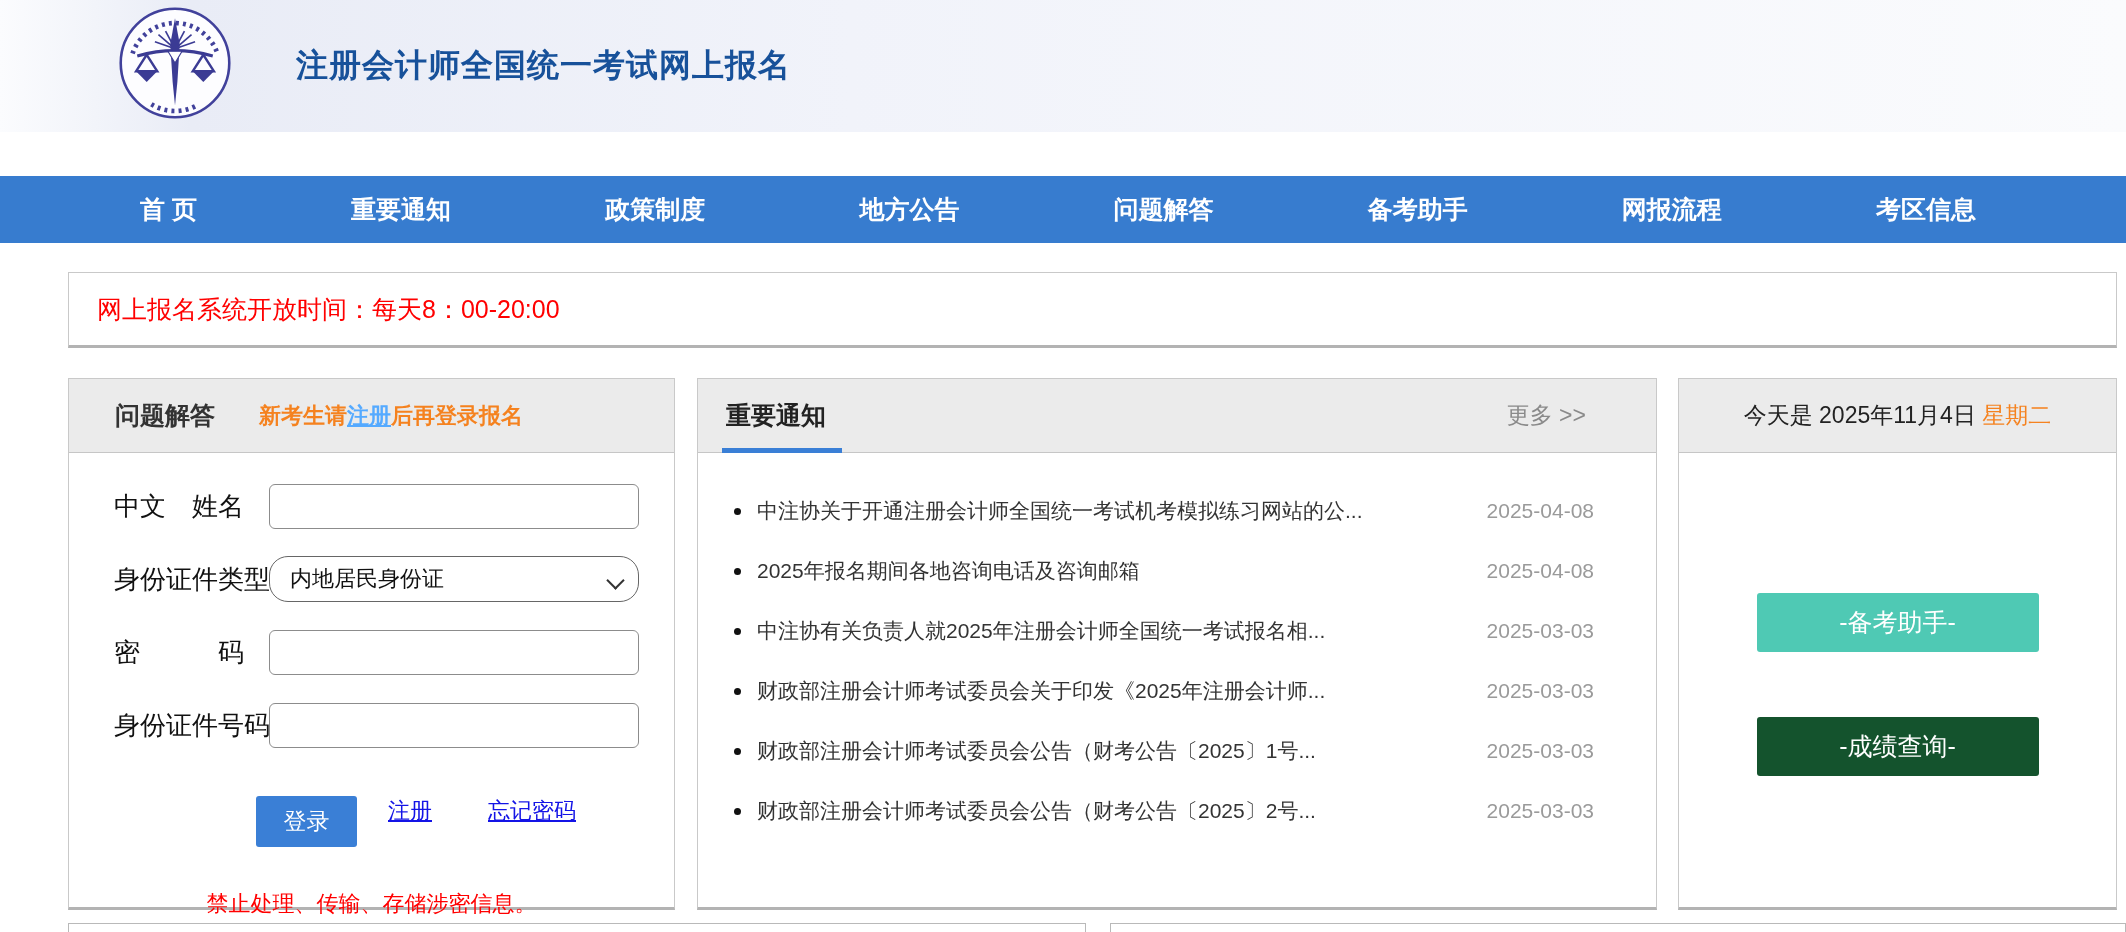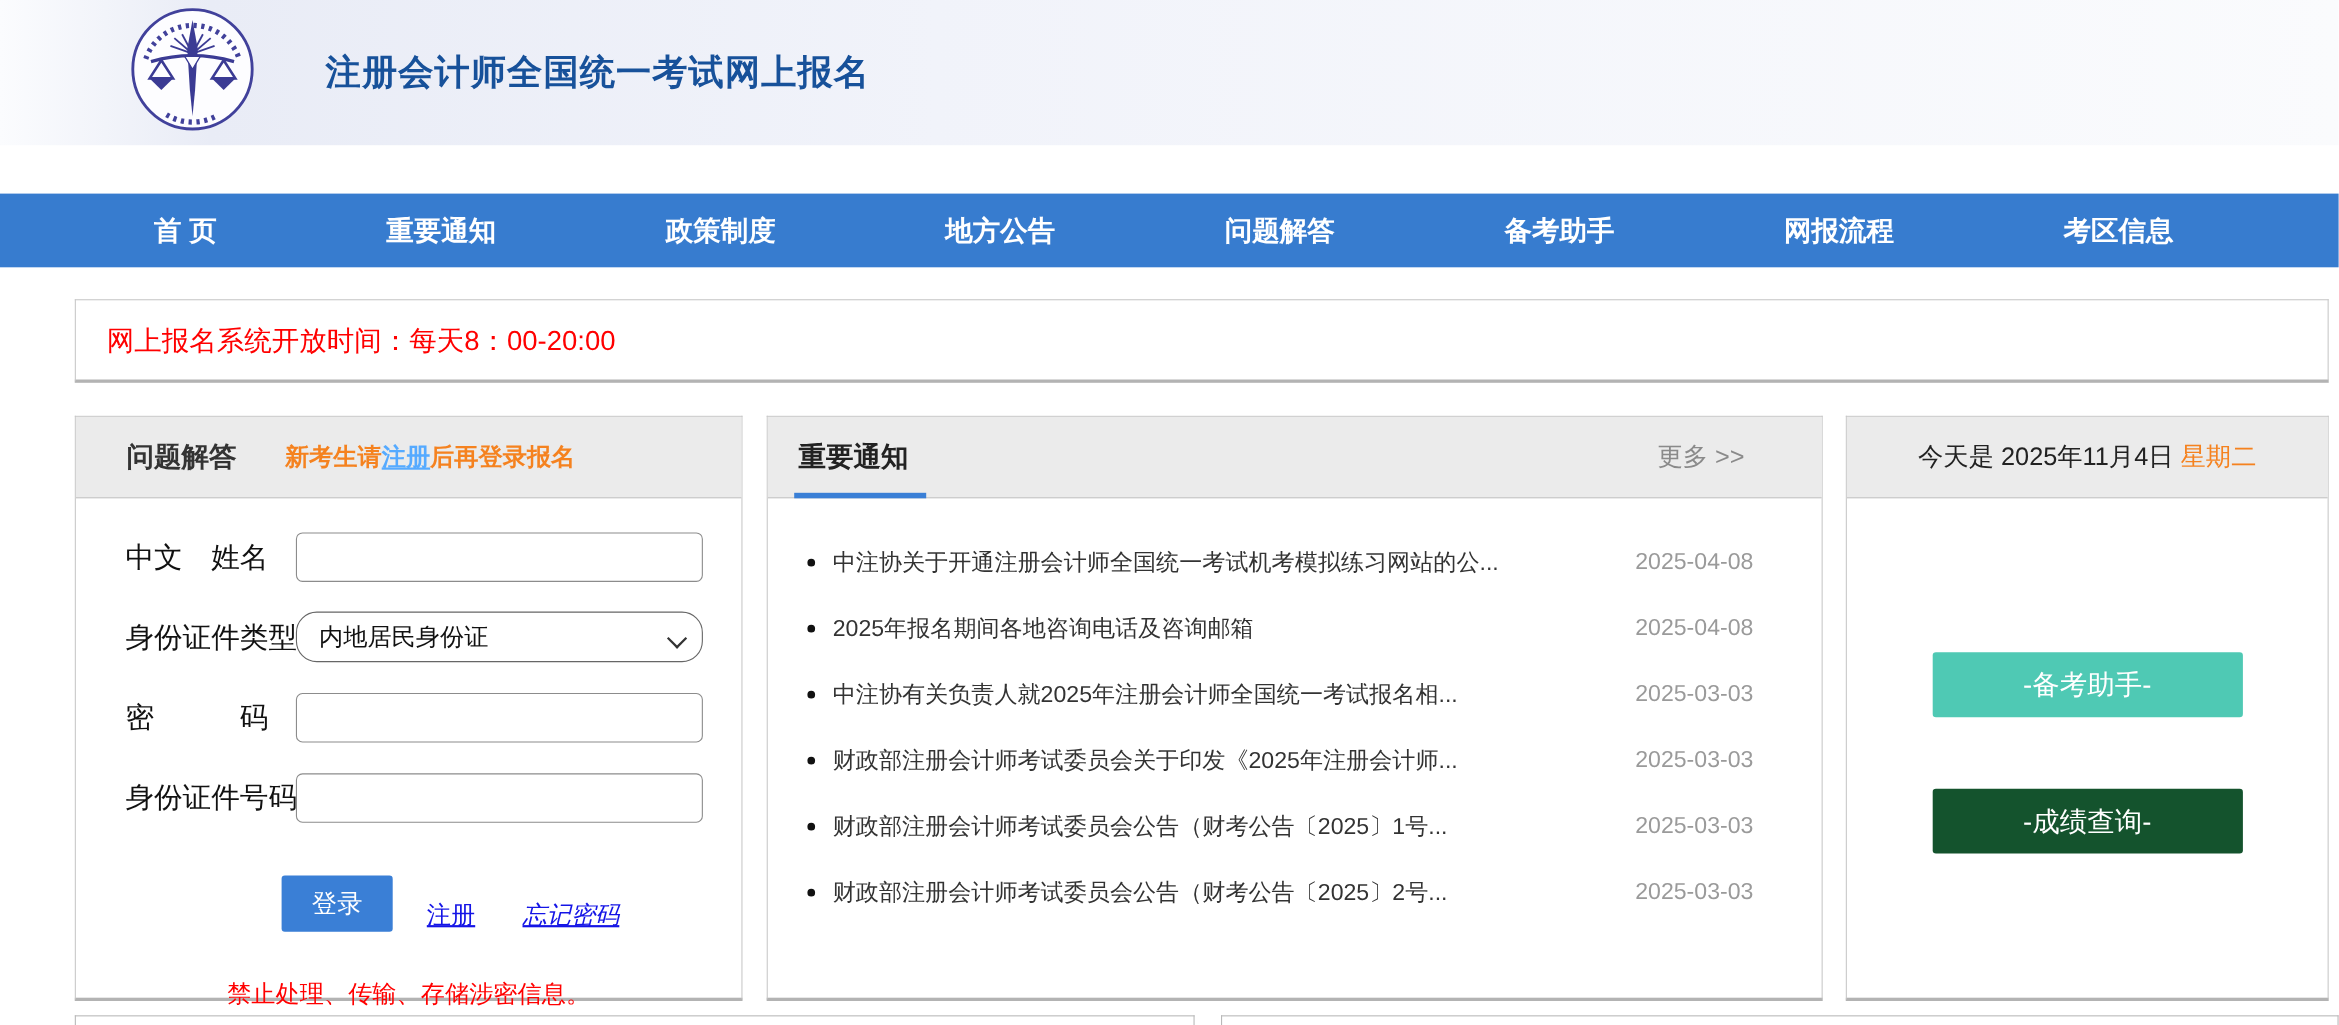--- a/index.html
+++ b/index.html
@@ -40,26 +40,26 @@
   .login-body { padding-top:30px; }
   .form-row { display:flex; align-items:center; margin:0 0 27px 45px; height:46px; }
   .form-label { width:155px; font-size:26px; color:#111; white-space:nowrap; }
   .form-input { width:370px; height:45px; border:1.5px solid #8c8c8c; border-radius:6px;
     font-size:21px; padding:0 12px; background:#fff; outline:none; }
   .form-select { width:370px; height:46px; border:1.5px solid #666; border-radius:19px;
     background:#fff; display:flex; align-items:center; padding:0 20px; position:relative; cursor:pointer; }
   .select-value { font-size:22px; color:#111; }
   .chevron { position:absolute; right:16px; top:17px; width:13px; height:13px;
     border-right:2.5px solid #333; border-bottom:2.5px solid #333; transform:rotate(45deg); }
-  .btn-row { display:flex; align-items:flex-end; margin:48px 0 0 175px;padding-left:12px; }
+  .btn-row { display:flex; align-items:flex-start; margin:48px 0 0 175px;padding-left:12px; }
   .login-btn { width:101px; height:51px; background:#3a7fd6; color:#fff; font-size:23px;
     border:none; border-radius:3px; cursor:pointer; }
   .text-link { font-size:22px; color:#1414e6; text-decoration:underline; cursor:pointer; white-space:nowrap; }
   .link-register { margin-left:31px; }
-  .link-forgot { margin-left:43px;font-style:italic; }
+  .link-forgot { margin-left:56px; }
   .login-warning { margin-top:42px; text-align:center; font-size:22px; color:#ff0000; }
 
   
   .panel-notices { left:697px; width:960px; }
   .notices-title { font-size:25px; font-weight:bold; color:#222; margin-left:28px; }
   .notices-underline { position:absolute; left:24px; bottom:-1px; width:120px; height:5px; background:#3a7fd6; }
   .notices-more { position:absolute; right:70px; font-size:23px; color:#8a8a8a; cursor:pointer; }
   .notices-list { padding:28px 0 0 0; }
   .notice-item { display:flex; align-items:center; height:60px; padding:0 62px 0 36px; cursor:pointer; }
   .bullet { width:7px; height:7px; border-radius:50%; background:#111; margin-right:16px; flex:0 0 auto; }

